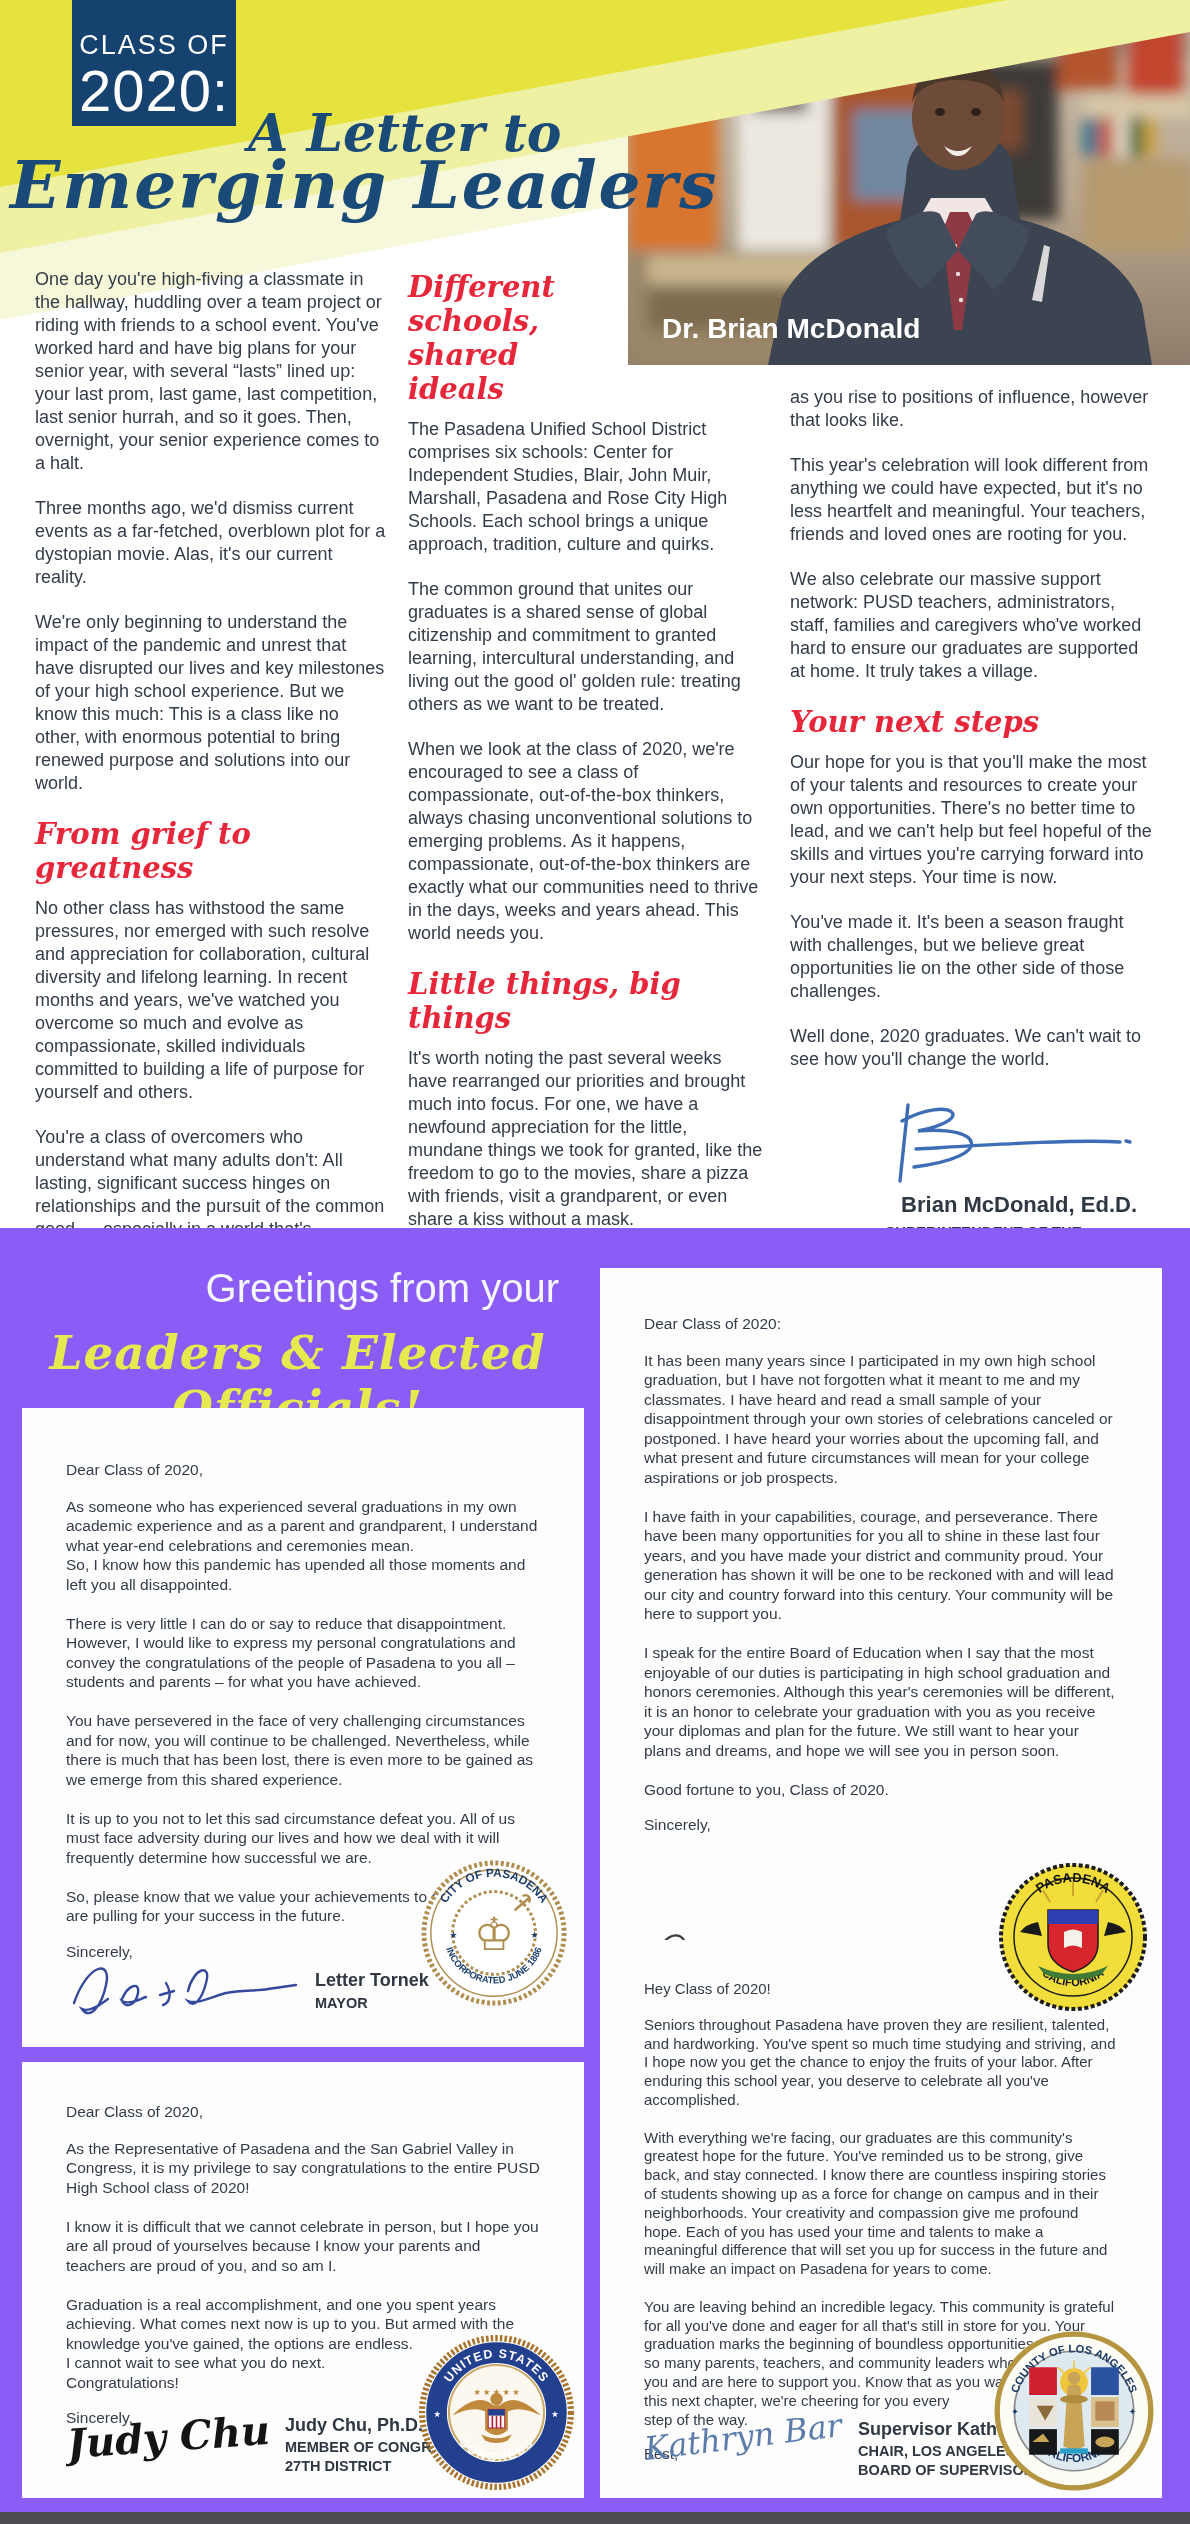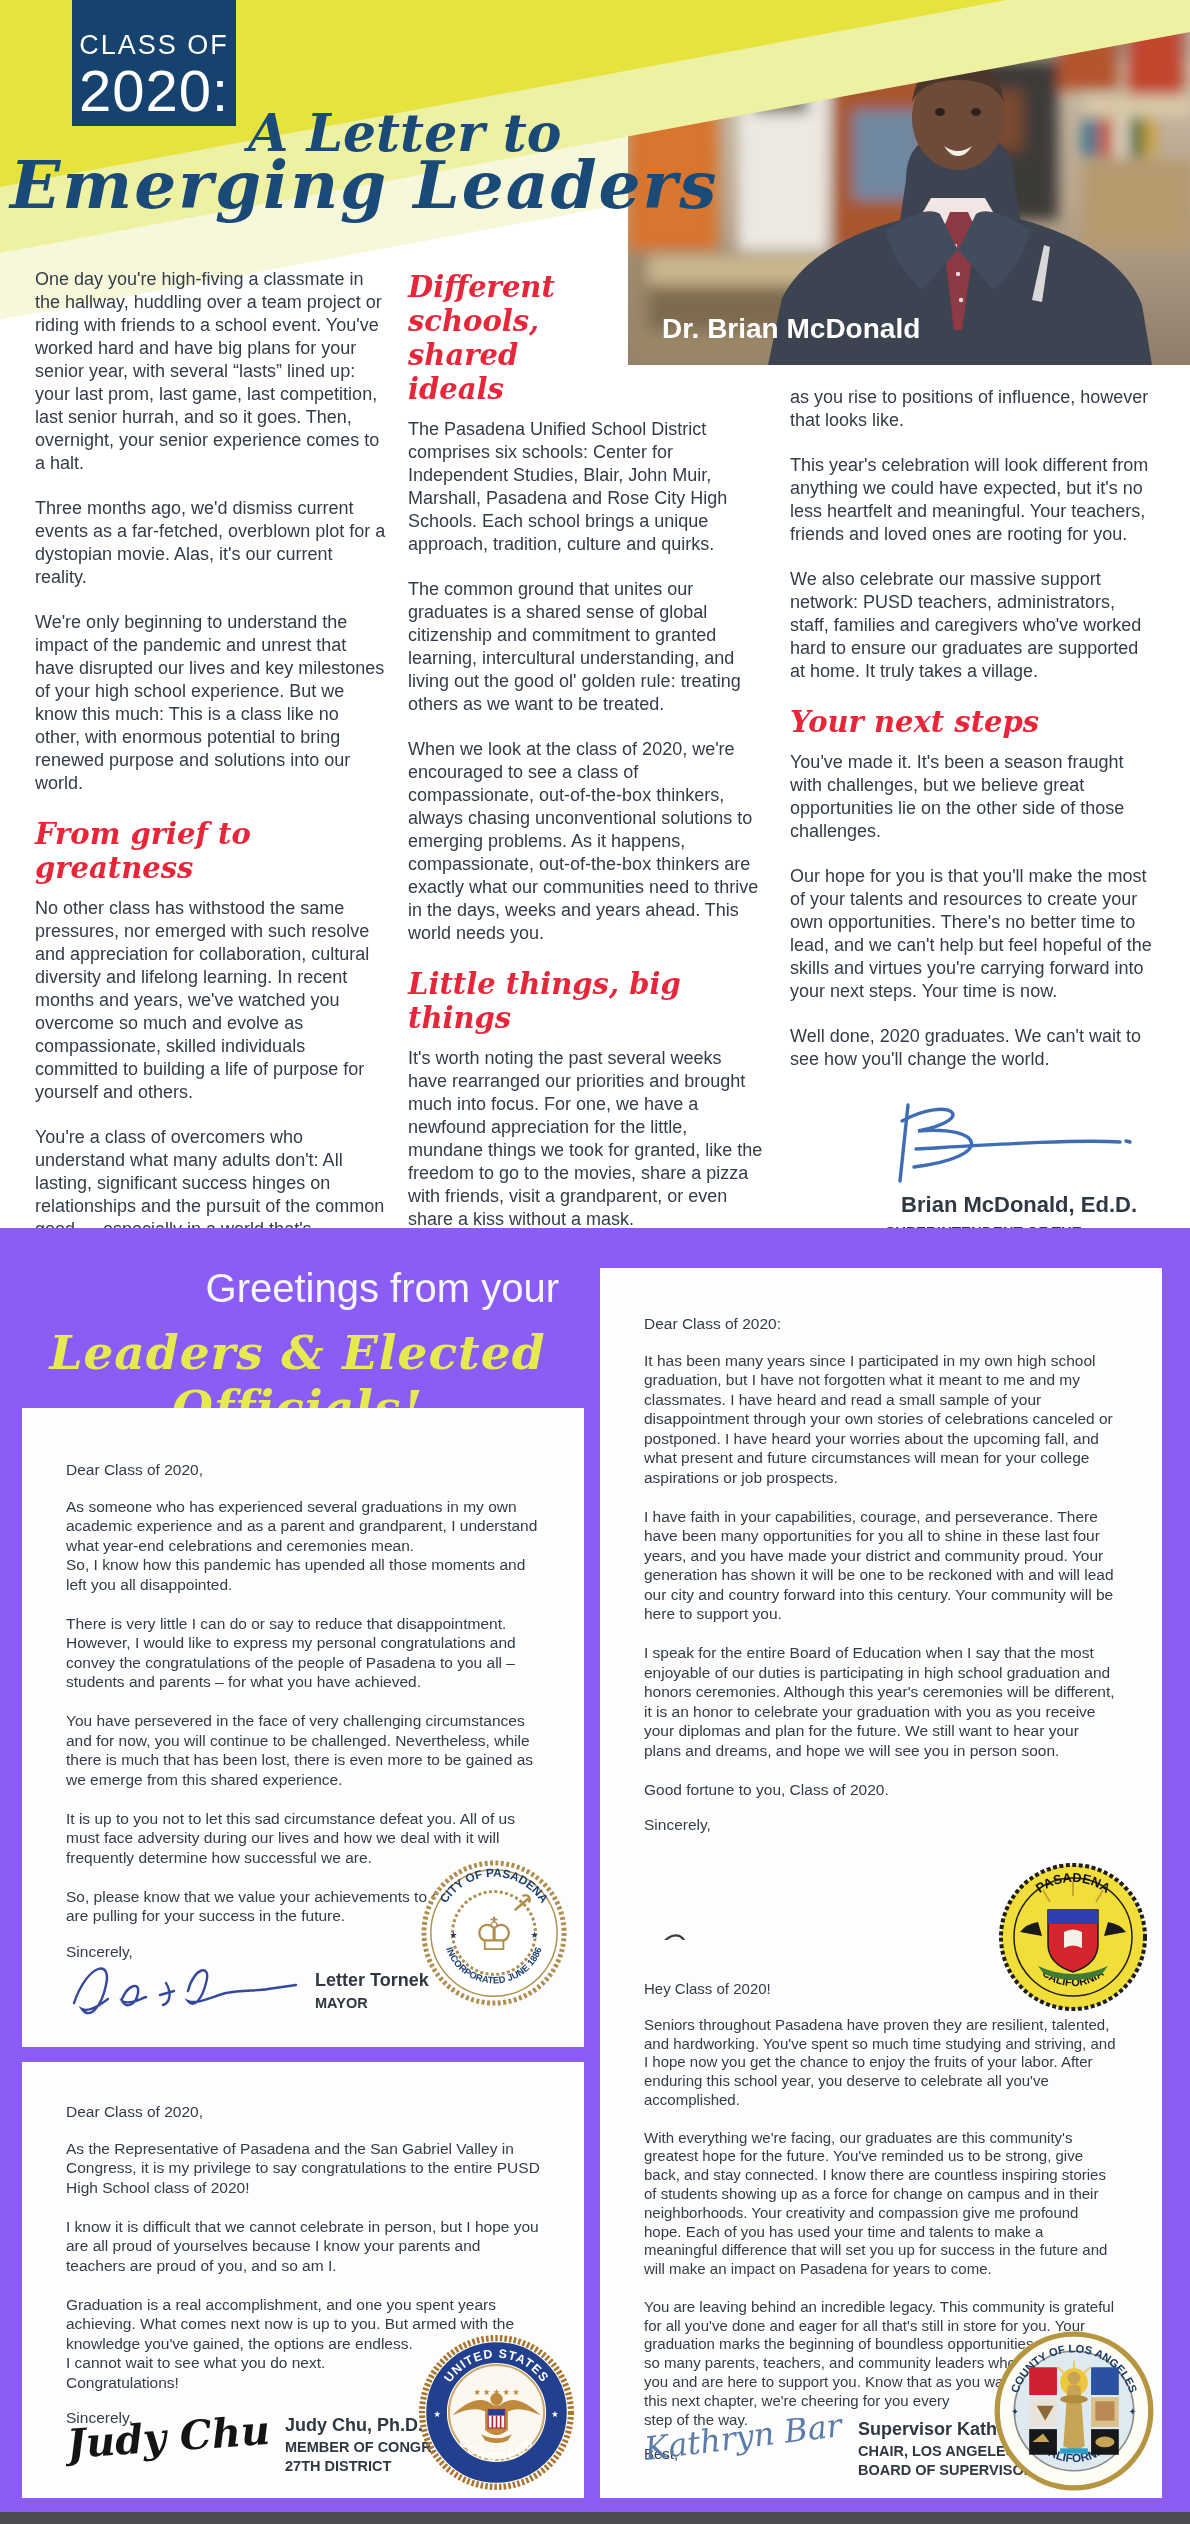--- a/index.html
+++ b/index.html
@@ -159,22 +159,22 @@
     <div class="red-heading">Little things, big things</div>
     <p>It's worth noting the past several weeks have rearranged our priorities and brought much into focus. For one, we have a newfound appreciation for the little, mundane things we took for granted, like the freedom to go to the movies, share a pizza with friends, visit a grandparent, or even share a kiss without a mask.</p>
     <p>We've learned the little things are, in fact, the big things. It's been a painful lesson, but we trust this perspective shift will serve you well</p>
   </div>
 
   <div class="col col-3">
     <p>as you rise to positions of influence, however that looks like.</p>
     <p>This year's celebration will look different from anything we could have expected, but it's no less heartfelt and meaningful. Your teachers, friends and loved ones are rooting for you.</p>
     <p>We also celebrate our massive support network: PUSD teachers, administrators, staff, families and caregivers who've worked hard to ensure our graduates are supported at home. It truly takes a village.</p>
     <div class="red-heading">Your next steps</div>
+    <p>Our hope for you is that you'll make the most of your talents and resources to create your own opportunities. There's no better time to lead, and we can't help but feel hopeful of the skills and virtues you're carrying forward into your next steps. Your time is now.</p>
     <p>You've made it. It's been a season fraught with challenges, but we believe great opportunities lie on the other side of those challenges.</p>
-    <p>Our hope for you is that you'll make the most of your talents and resources to create your own opportunities. There's no better time to lead, and we can't help but feel hopeful of the skills and virtues you're carrying forward into your next steps. Your time is now.</p>
     <p>Well done, 2020 graduates. We can't wait to see how you'll change the world.</p>
     <div class="article-sig">
       <svg width="300" height="92" viewBox="0 0 300 92">
         <g fill="none" stroke="#3f6db5" stroke-width="3.4" stroke-linecap="round">
           <path d="M52 12 L44 88"></path>
           <path d="M46 28 C94 2 124 26 62 38 C128 32 140 64 58 74"></path>
           <path d="M60 56 C130 52 222 46 264 49"></path>
           <path d="M270 48 l4 1"></path>
         </g>
       </svg>

